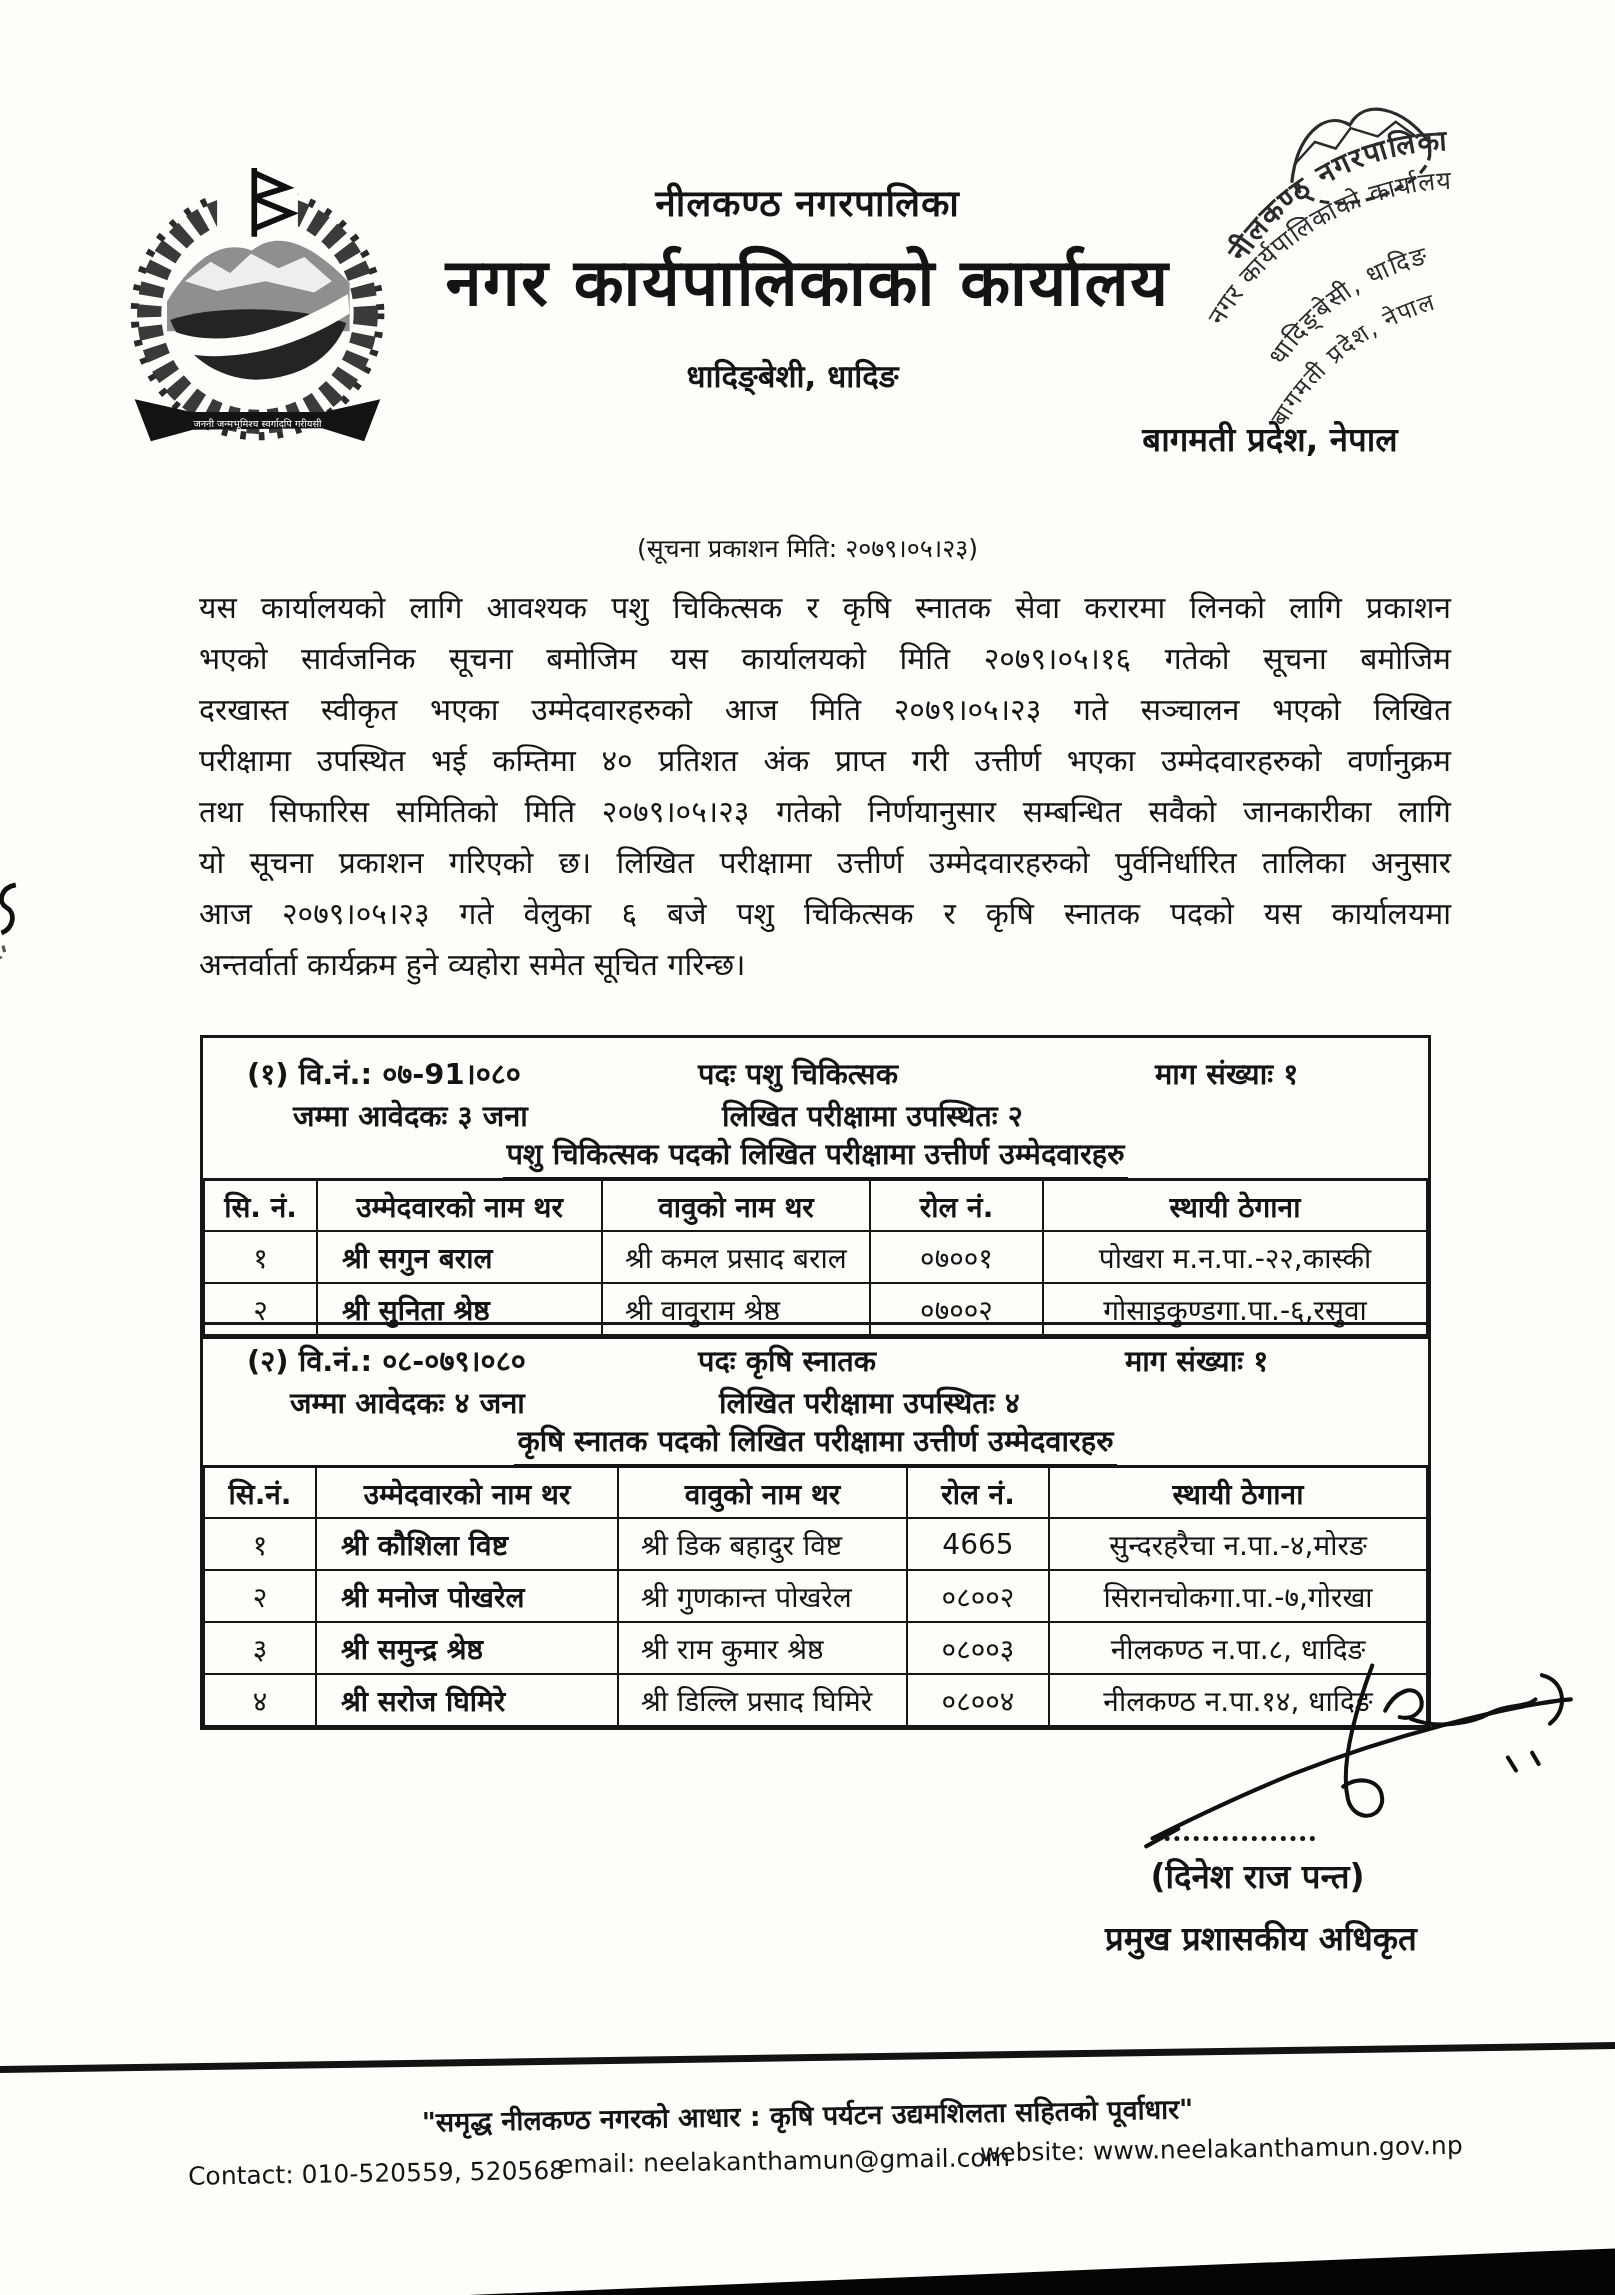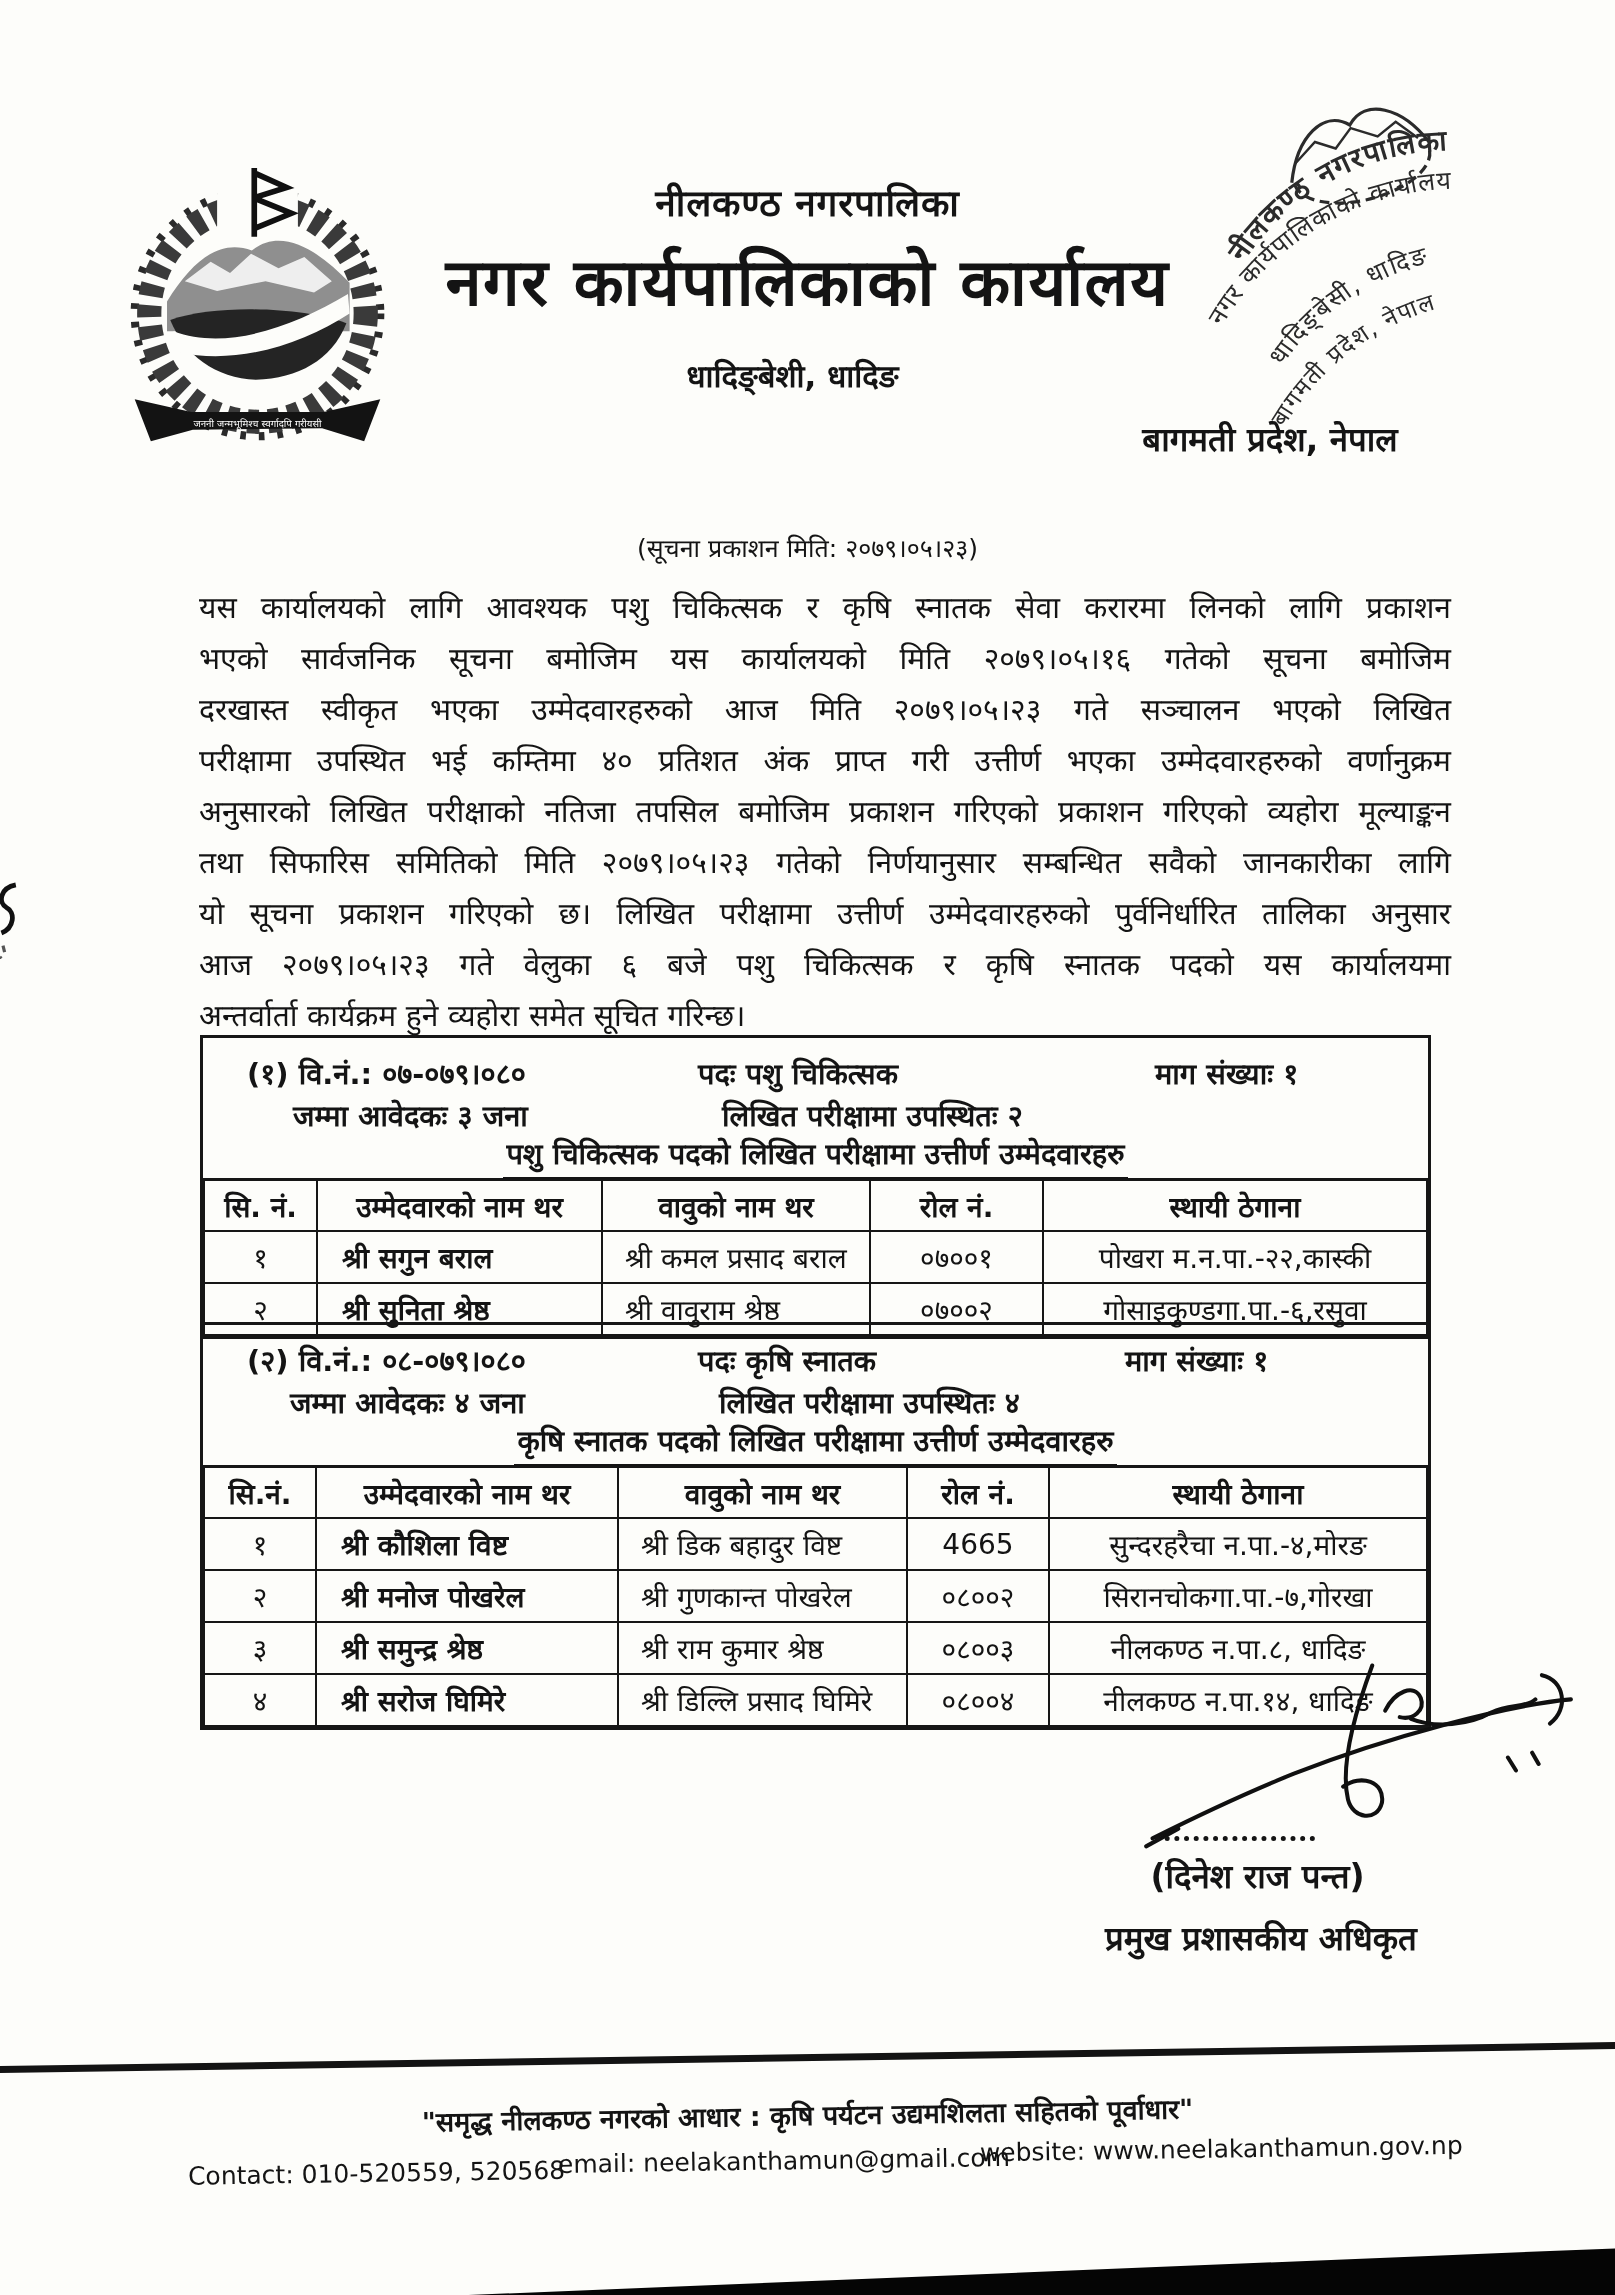--- a/index.html
+++ b/index.html
@@ -98,30 +98,29 @@
     </g>
   </svg>
 
   <div class="abs ctr n-date">(सूचना प्रकाशन मिति: २०७९।०५।२३)</div>
 
   <div class="abs para">
     <div class="pline">यस कार्यालयको लागि आवश्यक पशु चिकित्सक र कृषि स्नातक सेवा करारमा लिनको लागि प्रकाशन</div>
     <div class="pline">भएको सार्वजनिक सूचना बमोजिम यस कार्यालयको मिति २०७९।०५।१६ गतेको सूचना बमोजिम</div>
     <div class="pline">दरखास्त स्वीकृत भएका उम्मेदवारहरुको आज मिति २०७९।०५।२३ गते सञ्चालन भएको लिखित</div>
     <div class="pline">परीक्षामा उपस्थित भई कम्तिमा ४० प्रतिशत अंक प्राप्त गरी उत्तीर्ण भएका उम्मेदवारहरुको वर्णानुक्रम</div>
-    <div class="pline">अनुसारको लिखित परीक्षाको नतिजा तपसिल बमोजिम प्रकाशन गरिएको प्रकाशन गरिएको व्यहोरा मूल्याङ्कन</div>
     <div class="pline">तथा सिफारिस समितिको मिति २०७९।०५।२३ गतेको निर्णयानुसार सम्बन्धित सवैको जानकारीका लागि</div>
     <div class="pline">यो सूचना प्रकाशन गरिएको छ।  लिखित परीक्षामा उत्तीर्ण उम्मेदवारहरुको पुर्वनिर्धारित तालिका अनुसार</div>
     <div class="pline">आज २०७९।०५।२३ गते वेलुका ६ बजे पशु चिकित्सक र कृषि स्नातक पदको यस कार्यालयमा</div>
     <div class="pline last">अन्तर्वार्ता कार्यक्रम हुने व्यहोरा समेत सूचित गरिन्छ।</div>
   </div>
 
   <div class="abs sec sec1">
     <div class="info-row" style="margin-top:9.7px;">
-      <span class="it" style="left:44px;">(१) वि.नं.: ०७-०७९।०८०</span>
+      <span class="it" style="left:44px;">(१) वि.नं.: ०७-91।०८०</span>
       <span class="it" style="left:495px;">पदः पशु चिकित्सक</span>
       <span class="it" style="left:952px;">माग संख्याः १</span>
     </div>
     <div class="info-row">
       <span class="it" style="left:90px;">जम्मा आवेदकः ३ जना</span>
       <span class="it" style="left:519px;">लिखित परीक्षामा उपस्थितः २</span>
     </div>
     <div class="sec-title">
       <span>पशु चिकित्सक पदको लिखित परीक्षामा उत्तीर्ण उम्मेदवारहरु</span>
     </div>

